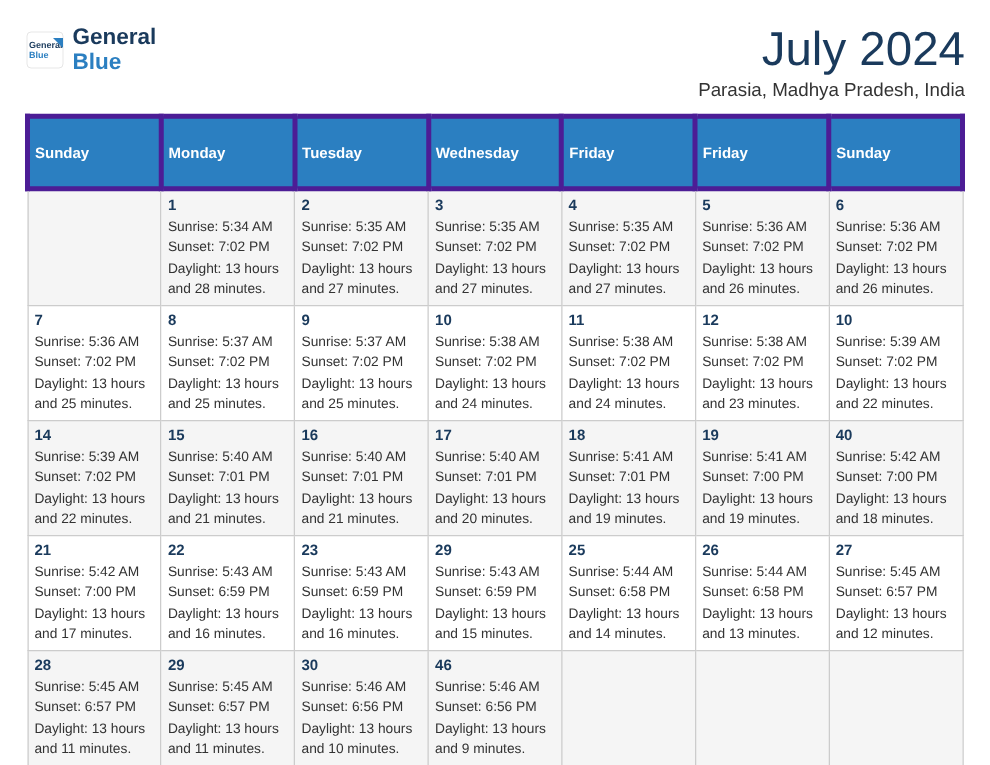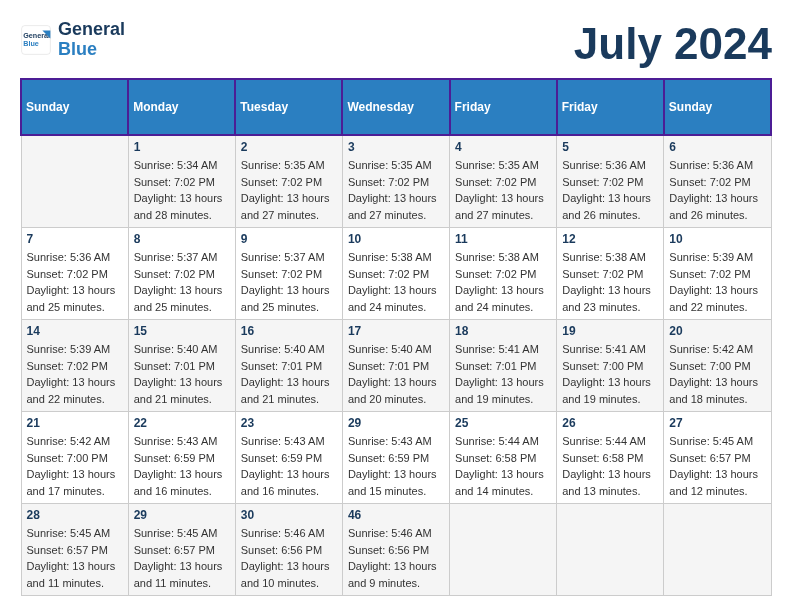--- a/index.html
+++ b/index.html
@@ -31,43 +31,43 @@
       color: #2b7fc1;
     }
     .logo-icon {
       width: 32px;
       height: 32px;
     }
     .title-block {
       text-align: right;
     }
     .month-title {
-      font-size: 44px;
-      font-weight: bold;
+      font-size: 38px;
+      font-weight: normal;
       color: #1a3a5c;
       line-height: 1.1;
     }
     .location {
       font-size: 15px;
       color: #333;
       margin-top: 2px;
     }
     table {
       width: 100%;
       border-collapse: collapse;
       font-size: 11px;
     }
     thead tr th {
       background: #2b7fc1;
       color: #fff;
       padding: 20px 4px;
       text-align: left;
       font-size: 12px;
       font-weight: bold;
-      border: 2px solid #4c1d95;
+      border: 4px solid #4c1d95;
     }
     tbody tr td {
       border: 1px solid #ccc;
       vertical-align: top;
       padding: 4px 5px;
       min-height: 70px;
       width: calc(100%/7);
     }
     tbody tr {
       background: #fff;
@@ -104,20 +104,21 @@
     </svg>
     <div>
       <div class="logo-text">
         <span style="color:#1a3a5c">General</span><br>
         <span style="color:#2b7fc1">Blue</span>
       </div>
     </div>
   </div>
   <div class="title-block">
     <div class="month-title">July 2024</div>
+    <div class="location">Parasia, Madhya Pradesh, India</div>
   </div>
 </div>
 
 <table>
   <thead>
     <tr>
     <th>Sunday</th>
         <th>Monday</th>
         <th>Tuesday</th>
         <th>Wednesday</th>
@@ -260,21 +261,21 @@
 and 19 minutes.</div>
         </td>
         <td>
           <span class="day-num">19</span>
           <div class="day-info" style="white-space: pre-line;">Sunrise: 5:41 AM
 Sunset: 7:00 PM
 Daylight: 13 hours
 and 19 minutes.</div>
         </td>
         <td>
-          <span class="day-num">20</span>
+          <span class="day-num">40</span>
           <div class="day-info" style="white-space: pre-line;">Sunrise: 5:42 AM
 Sunset: 7:00 PM
 Daylight: 13 hours
 and 18 minutes.</div>
         </td>
       </tr>
       <tr>
         <td>
           <span class="day-num">21</span>
           <div class="day-info" style="white-space: pre-line;">Sunrise: 5:42 AM

